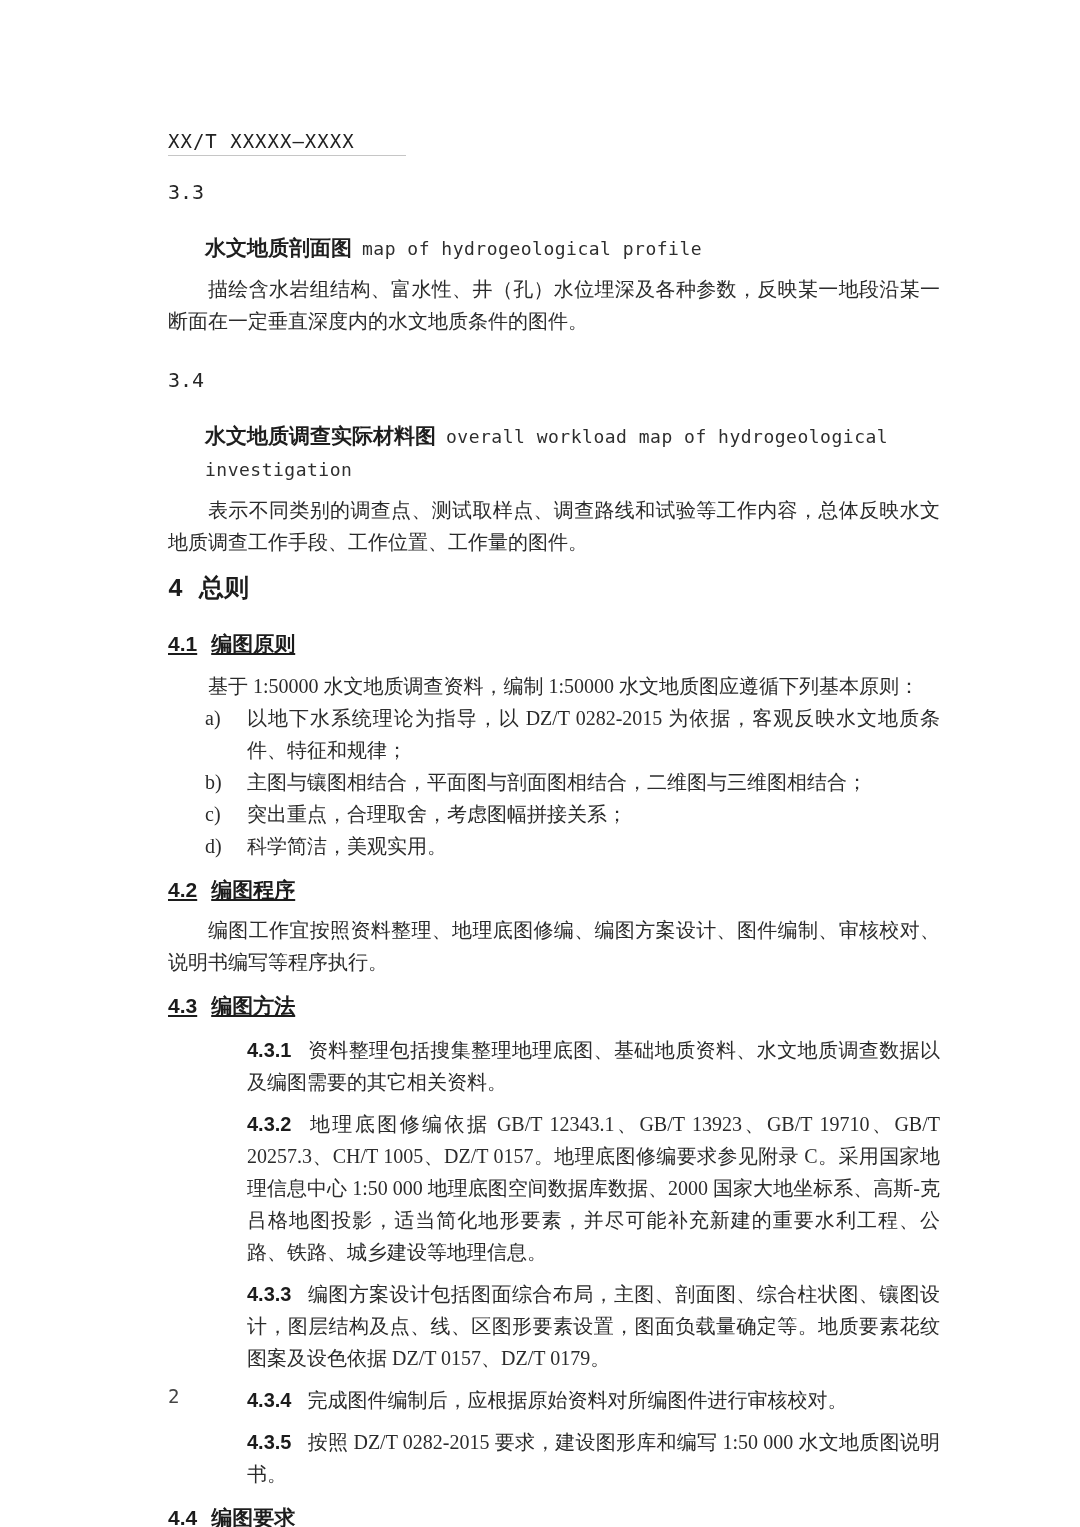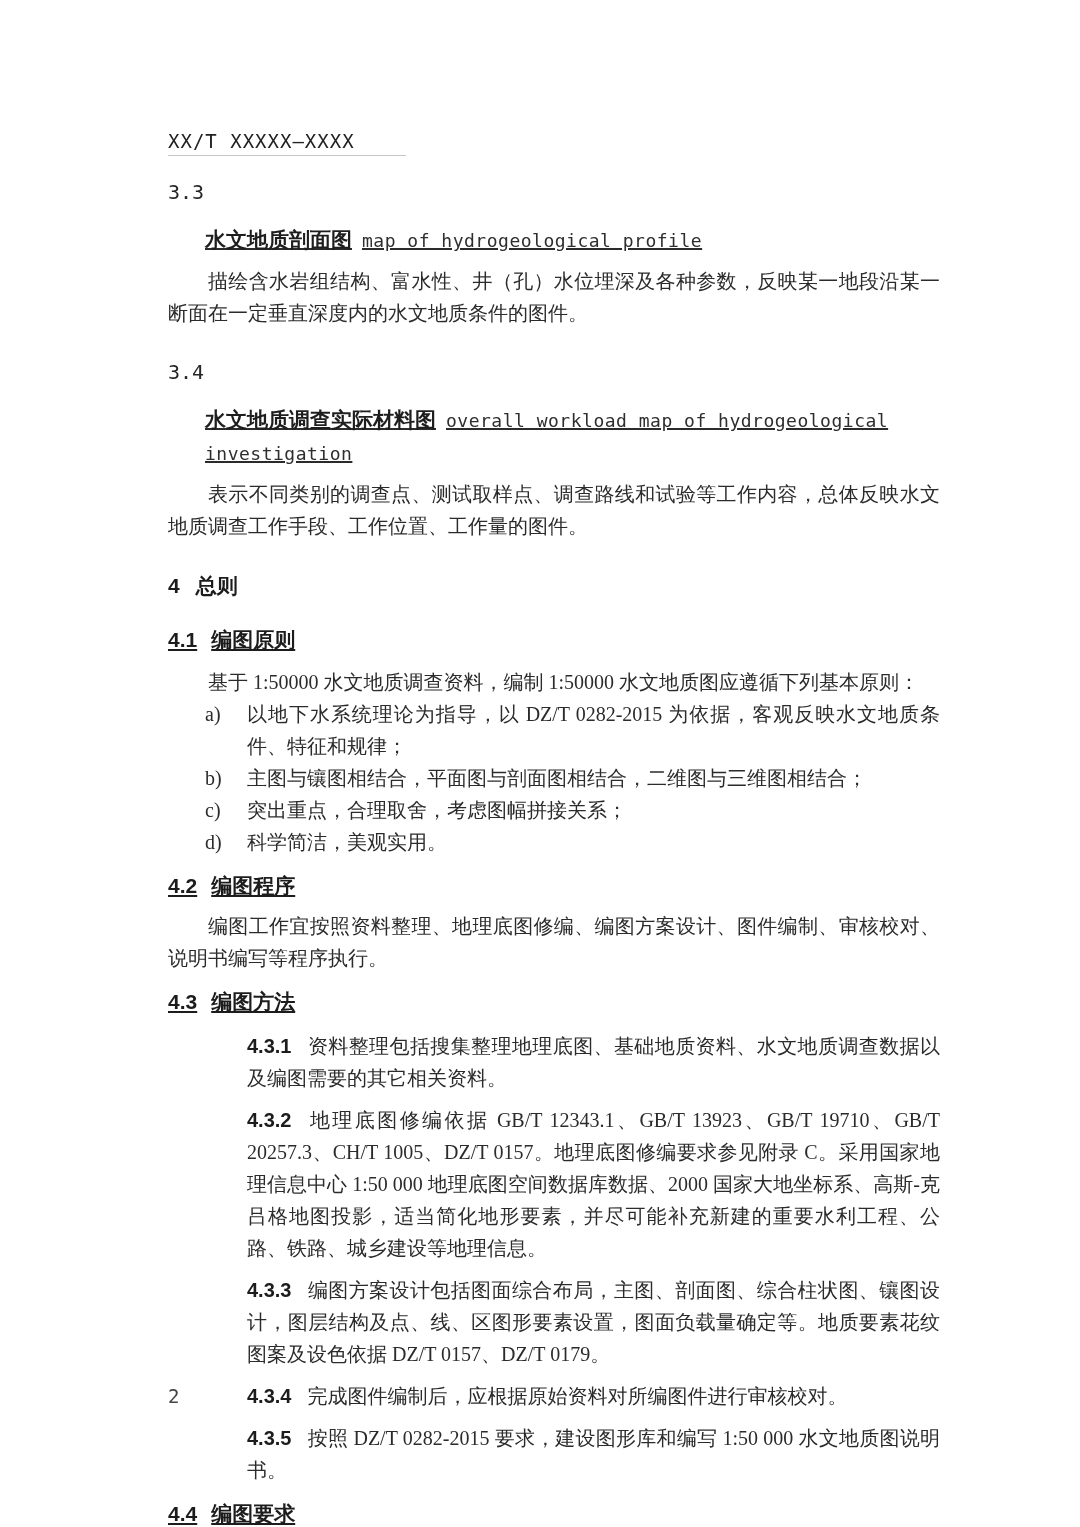--- a/index.html
+++ b/index.html
@@ -35,47 +35,46 @@
     margin-top: 3px;
   }
   .term-no {
     margin-top: 20px;
     font-family: "DejaVu Sans Mono", monospace;
     font-size: 20px;
     color: #262626;
   }
   .term-no.second { margin-top: 27px; }
   .term-line {
-    margin-top: 16px;
+    margin-top: 24px;
     padding-left: 37px;
-    text-decoration: underline;
   }
   .term-zh {
     font-family: "Liberation Sans", sans-serif;
     font-weight: 700;
     font-size: 21px;
     color: #1e1e1e;
   }
   .term-en {
     font-family: "DejaVu Sans Mono", monospace;
     font-size: 18px;
     color: #2e2e2e;
     margin-left: 10px;
     letter-spacing: 0.5px;
   }
   .para {
     margin: 8px 0 0 0;
     text-indent: 2em;
     text-align: justify;
   }
   .chapter-heading {
-    margin-top: 28px;
-    font-family: Liberation Sans, sans-serif;
+    margin-top: 16px;
+    font-family: Liberation Mono, monospace;
     font-weight: 700;
-    font-size: 21px;
+    font-size: 25px;
     color: #1c1c1c;
   }
   .chapter-heading .num { margin-right: 16px; }
   .section-heading {
     margin-top: 22px;
     font-family: "Liberation Sans", sans-serif;
     font-weight: 700;
     font-size: 21px;
     color: #1c1c1c;
     text-decoration: underline;

